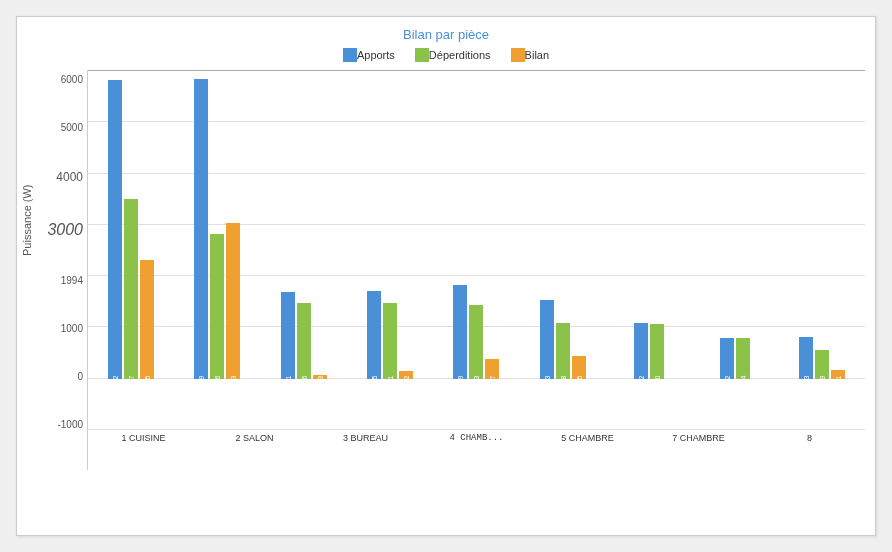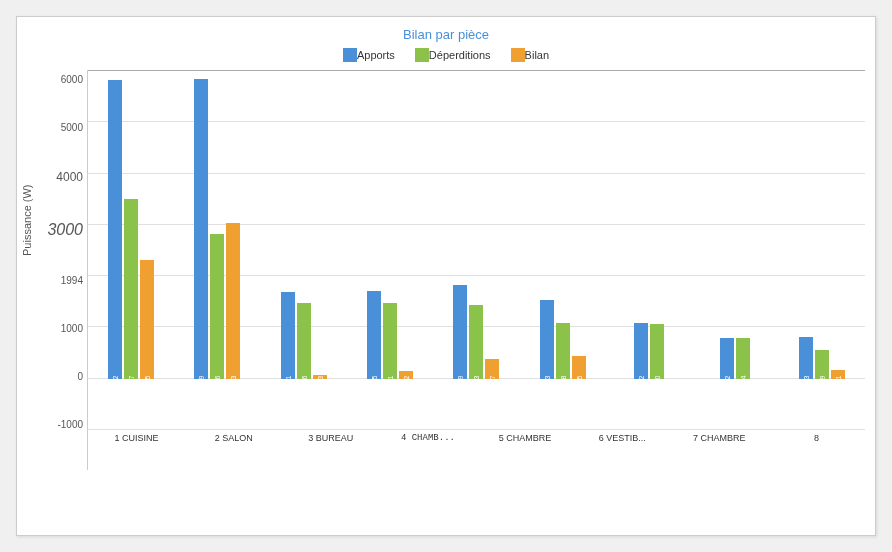--- a/index.html
+++ b/index.html
@@ -328,23 +328,20 @@
           <div class="x-label" style="flex: 1 1 0%; display: flex; flex-direction: column; align-items: center; justify-content: flex-start; padding-top: 3px; font-size: 9px; color: rgb(51, 51, 51); text-align: center; line-height: 1.2;">
             <span>3 BUREAU</span>
           </div>
           <div class="x-label" style="flex: 1 1 0%; display: flex; flex-direction: column; align-items: center; justify-content: flex-start; padding-top: 3px; font-size: 9px; color: rgb(51, 51, 51); text-align: center; line-height: 1.2; font-family: Liberation Mono, monospace;">
             <span>4 CHAMB...</span>
           </div>
           <div class="x-label" style="flex: 1 1 0%; display: flex; flex-direction: column; align-items: center; justify-content: flex-start; padding-top: 3px; font-size: 9px; color: rgb(51, 51, 51); text-align: center; line-height: 1.2;">
             <span>5 CHAMBRE</span>
           </div>
           <div class="x-label" style="flex: 1 1 0%; display: flex; flex-direction: column; align-items: center; justify-content: flex-start; padding-top: 3px; font-size: 9px; color: rgb(51, 51, 51); text-align: center; line-height: 1.2;">
-            <span>6 VESTIB...</span>
-          </div>
-          <div class="x-label" style="flex: 1 1 0%; display: flex; flex-direction: column; align-items: center; justify-content: flex-start; padding-top: 3px; font-size: 9px; color: rgb(51, 51, 51); text-align: center; line-height: 1.2;">
             <span>7 CHAMBRE</span>
           </div>
           <div class="x-label" style="flex: 1 1 0%; display: flex; flex-direction: column; align-items: center; justify-content: flex-start; padding-top: 3px; font-size: 9px; color: rgb(51, 51, 51); text-align: center; line-height: 1.2;">
             <span>8</span>
           </div>
         </div>
       </div>
   </div>
 </div>
 

